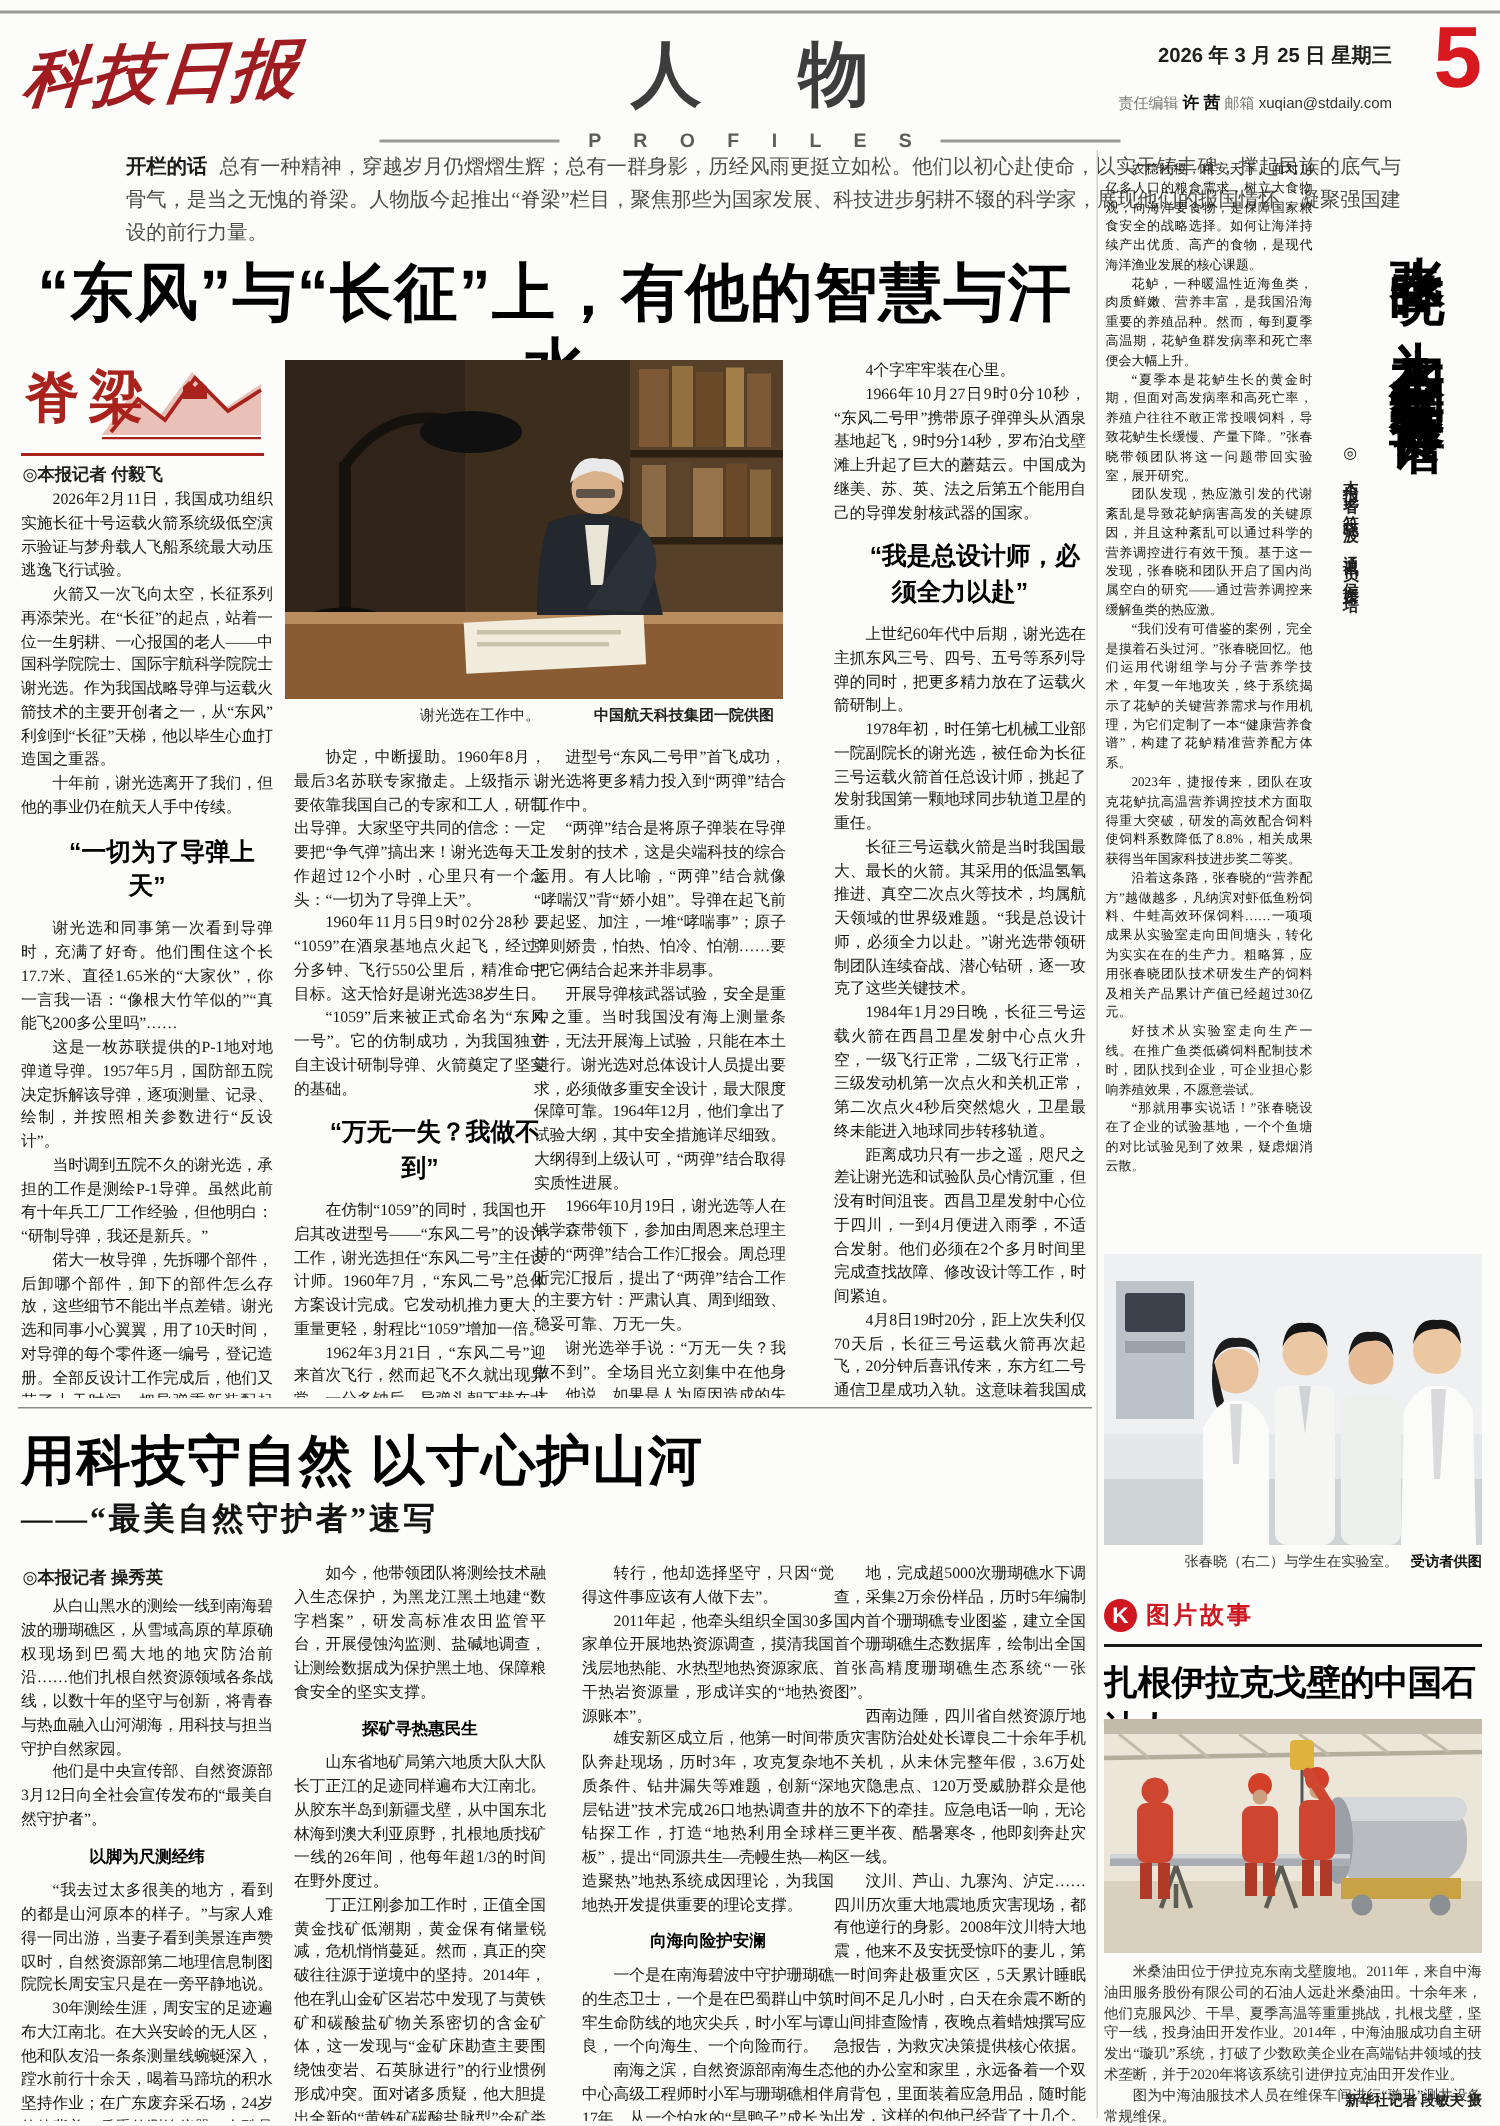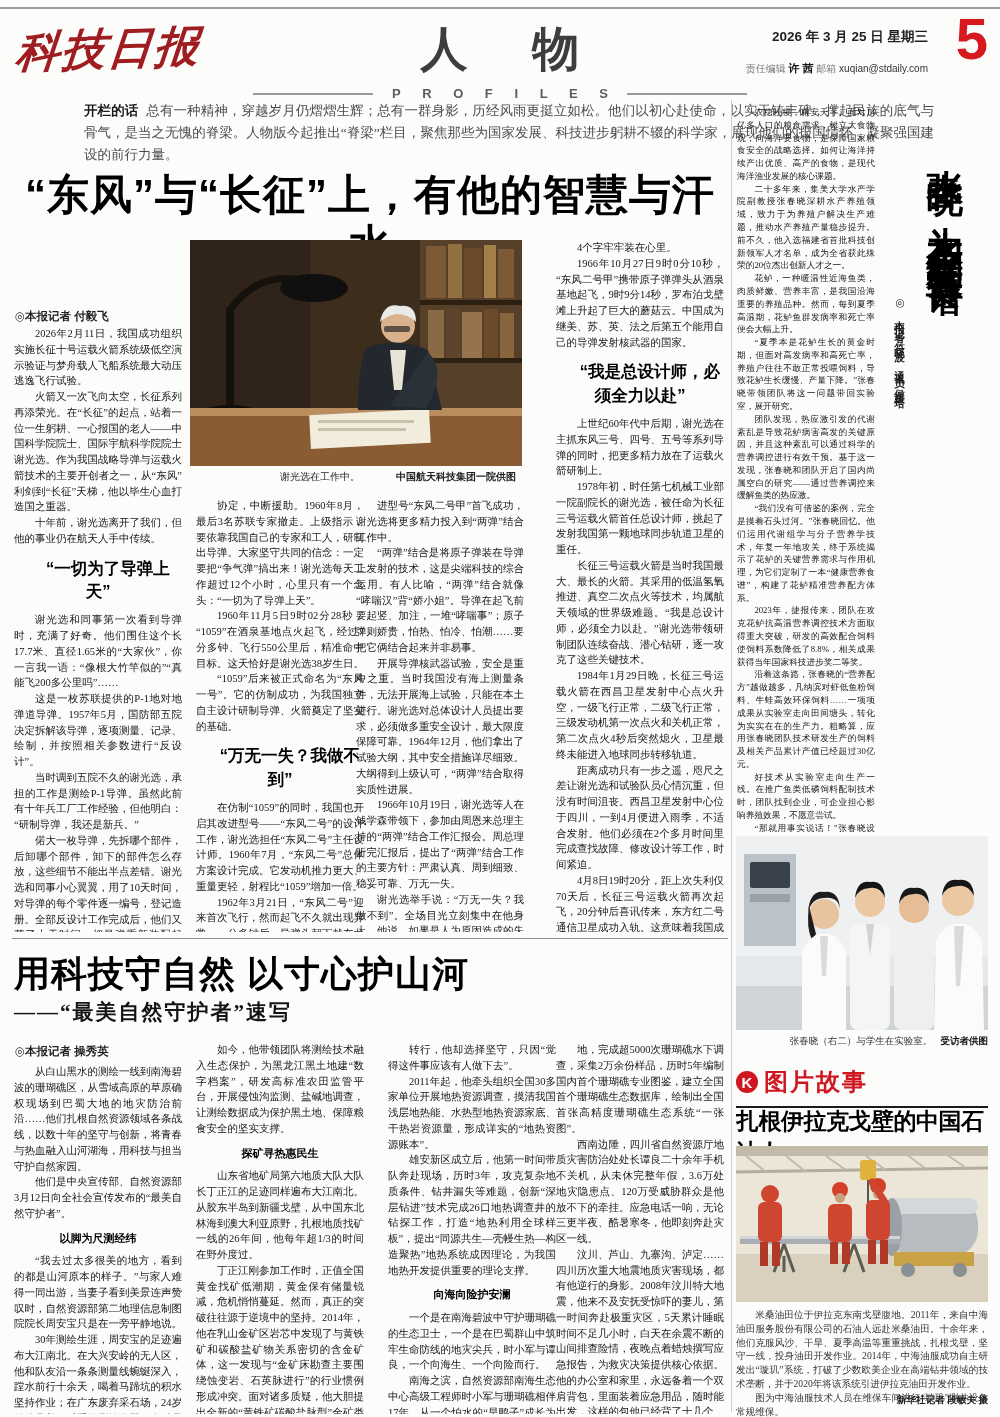--- a/index.html
+++ b/index.html
@@ -78,21 +78,21 @@
   #s-photo{left:736px;top:836px;width:252px;height:194px;background:#dfe3e6;}
   #s-caption{left:736px;top:1035px;width:252px;text-align:right;font-size:9.5px;color:#333;}
   #s-caption .credit{font-weight:800;color:#111;margin-left:6px;}
 
   
   #ps-header{left:736px;top:1066px;width:252px;display:flex;align-items:center;gap:6px;
              border-bottom:2.5px solid #1a1a1a;padding-bottom:8px;}
   #ps-logo{width:22px;height:22px;border-radius:50%;background:#cf1722;color:#fff;font-weight:800;
            font-size:15px;display:flex;align-items:center;justify-content:center;
            font-family:"Liberation Sans",sans-serif;}
-  #ps-tag{font-size:24px;font-weight:800;color:#cf1722;letter-spacing:2px;
+  #ps-tag{font-size:16px;font-weight:800;color:#cf1722;letter-spacing:2px;
           font-family:"Liberation Sans","DejaVu Sans",sans-serif;}
   #ps-headline{left:736px;top:1106px;width:252px;font-size:23px;font-weight:800;color:#000;
                letter-spacing:-.5px;}
   #ps-photo{left:736px;top:1146px;width:252px;height:156px;background:#e8e2d4;}
   #ps-text{left:736px;top:1308px;width:252px;font-size:9.6px;line-height:1.44;text-align:justify;color:#333;}
   #ps-text .para{margin:0;text-indent:2em;}
   #ps-credit{left:736px;top:1394px;width:252px;text-align:right;font-size:9.6px;color:#222;}
   #ps-credit b{font-weight:800;}
 </style>
 </head>
@@ -118,20 +118,29 @@
     </div>
   </div>
   <div id="page-num" class="abs sans">5</div>
 
   <div id="intro" class="abs">
     <span class="label">开栏的话</span><span>总有一种精神，穿越岁月仍熠熠生辉；总有一群身影，历经风雨更挺立如松。他们以初心赴使命，以实干铸丰碑，撑起民族的底气与骨气，是当之无愧的脊梁。人物版今起推出“脊梁”栏目，聚焦那些为国家发展、科技进步躬耕不辍的科学家，展现他们的报国情怀，凝聚强国建设的前行力量。</span>
   </div>
 
   <div id="main-headline" class="abs sans">“东风”与“长征”上，有他的智慧与汗水</div>
 
+  <div id="brand-box" class="abs">
+    <svg width="110" height="58" viewBox="0 0 110 58">
+      <path d="M2 52 L22 24 L40 40 L62 10 L84 34 L108 18 L108 52 Z" fill="#d98f82" opacity="0.55"></path>
+      <path d="M8 50 L26 28 L44 42 L64 14 L86 36 L108 22" fill="none" stroke="#a9231c" stroke-width="2.5"></path>
+      <path d="M56 20 l4 -4 l4 4 l4 -4 l4 4 l0 8 l-16 0 Z" fill="#a9231c"></path>
+      <path d="M2 54 L108 54" stroke="#a9231c" stroke-width="1.5"></path>
+    </svg>
+    <span class="zi">脊梁</span>
+  </div>
   <div id="main-byline" class="abs byline sans">◎本报记者 付毅飞</div>
 
   <div id="m-col1" class="abs col">
     <div>
         <p class="para">2026年2月11日，我国成功组织实施长征十号运载火箭系统级低空演示验证与梦舟载人飞船系统最大动压逃逸飞行试验。</p>
         <p class="para">火箭又一次飞向太空，长征系列再添荣光。在“长征”的起点，站着一位一生躬耕、一心报国的老人——中国科学院院士、国际宇航科学院院士谢光选。作为我国战略导弹与运载火箭技术的主要开创者之一，从“东风”利剑到“长征”天梯，他以毕生心血打造国之重器。</p>
         <p class="para">十年前，谢光选离开了我们，但他的事业仍在航天人手中传续。</p>
       </div>
     <div class="col-subhead">“一切为了导弹上天”</div>
     <div>
@@ -264,21 +273,20 @@
     <div>
         <p class="para">地，完成超5000次珊瑚礁水下调查，采集2万余份样品，历时5年编制国内首个珊瑚礁专业图鉴，建立全国首个珊瑚礁生态数据库，绘制出全国首张高精度珊瑚礁生态系统“一张图”。</p>
         <p class="para">西南边陲，四川省自然资源厅地质灾害防治处处长谭良二十余年手机不关机，从未休完整年假，3.6万处地灾隐患点、120万受威胁群众是他放不下的牵挂。应急电话一响，无论三更半夜、酷暑寒冬，他即刻奔赴灾区一线。</p>
         <p class="para">汶川、芦山、九寨沟、泸定……四川历次重大地震地质灾害现场，都有他逆行的身影。2008年汶川特大地震，他来不及安抚受惊吓的妻儿，第一时间奔赴极重灾区，5天累计睡眠时间不足几小时，白天在余震不断的山间排查险情，夜晚点着蜡烛撰写应急报告，为救灾决策提供核心依据。他的办公室和家里，永远备着一个双肩背包，里面装着应急用品，随时能出发，这样的包他已经背了十几个。</p>
       </div>
   </div>
 
   <div id="s-text" class="abs col">
     <div>
         <p class="para">农稳社稷，粮安天下。面对14亿多人口的粮食需求，树立大食物观，向海洋要食物，是保障国家粮食安全的战略选择。如何让海洋持续产出优质、高产的食物，是现代海洋渔业发展的核心课题。</p>
-        <p class="para">二十多年来，集美大学水产学院副教授张春晓深耕水产养殖领域，致力于为养殖户解决生产难题，推动水产养殖产量稳步提升。前不久，他入选福建省首批科技创新领军人才名单，成为全省获此殊荣的20位杰出创新人才之一。</p>
         <p class="para">花鲈，一种暖温性近海鱼类，肉质鲜嫩、营养丰富，是我国沿海重要的养殖品种。然而，每到夏季高温期，花鲈鱼群发病率和死亡率便会大幅上升。</p>
         <p class="para">“夏季本是花鲈生长的黄金时期，但面对高发病率和高死亡率，养殖户往往不敢正常投喂饲料，导致花鲈生长缓慢、产量下降。”张春晓带领团队将这一问题带回实验室，展开研究。</p>
         <p class="para">团队发现，热应激引发的代谢紊乱是导致花鲈病害高发的关键原因，并且这种紊乱可以通过科学的营养调控进行有效干预。基于这一发现，张春晓和团队开启了国内尚属空白的研究——通过营养调控来缓解鱼类的热应激。</p>
         <p class="para">“我们没有可借鉴的案例，完全是摸着石头过河。”张春晓回忆。他们运用代谢组学与分子营养学技术，年复一年地攻关，终于系统揭示了花鲈的关键营养需求与作用机理，为它们定制了一本“健康营养食谱”，构建了花鲈精准营养配方体系。</p>
         <p class="para">2023年，捷报传来，团队在攻克花鲈抗高温营养调控技术方面取得重大突破，研发的高效配合饲料使饲料系数降低了8.8%，相关成果获得当年国家科技进步奖二等奖。</p>
         <p class="para">沿着这条路，张春晓的“营养配方”越做越多，凡纳滨对虾低鱼粉饲料、牛蛙高效环保饲料……一项项成果从实验室走向田间塘头，转化为实实在在的生产力。粗略算，应用张春晓团队技术研发生产的饲料及相关产品累计产值已经超过30亿元。</p>
         <p class="para">好技术从实验室走向生产一线。在推广鱼类低磷饲料配制技术时，团队找到企业，可企业担心影响养殖效果，不愿意尝试。</p>
         <p class="para">“那就用事实说话！”张春晓设在了企业的试验基地，一个个鱼塘的对比试验见到了效果，疑虑烟消云散。</p>
       </div>
   </div>

